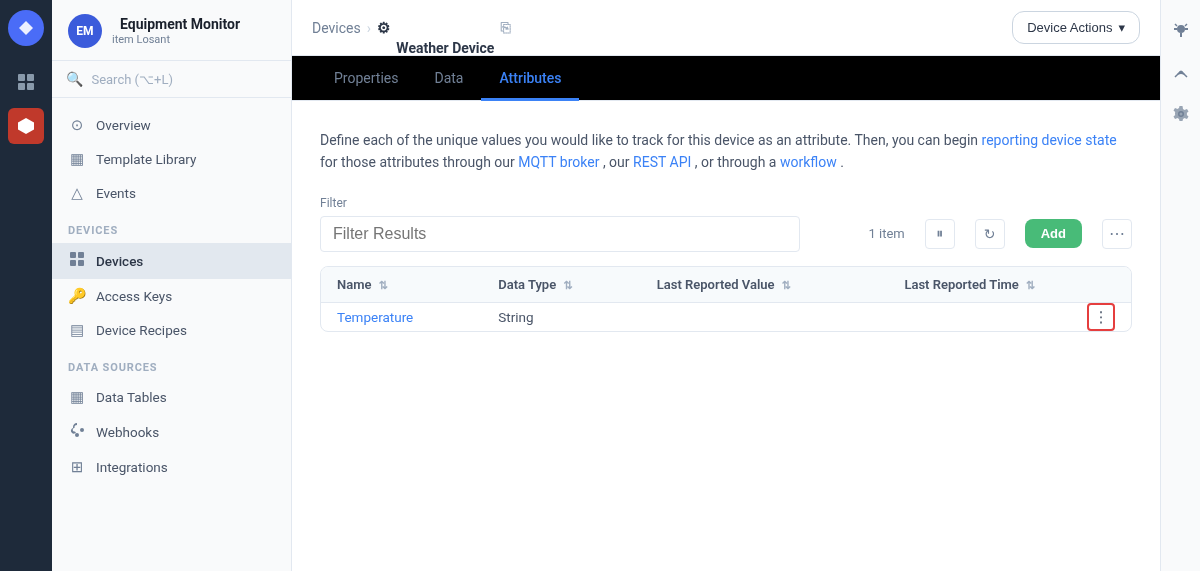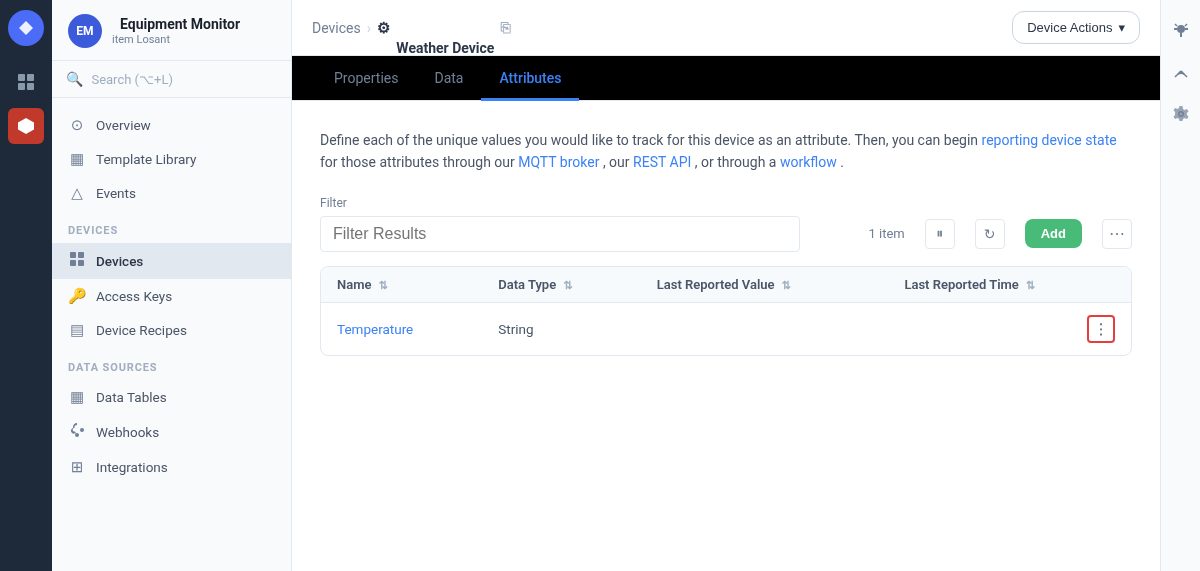--- a/index.html
+++ b/index.html
@@ -293,21 +293,21 @@
     }
     th {
       padding: 10px 16px;
       text-align: left;
       font-size: 13px;
       font-weight: 600;
       color: #4a5568;
     }
     th .sort-icon { color: #a0aec0; font-size: 11px; margin-left: 4px; }
     td {
-      padding: 12px 16px;
+      padding: 0 16px;
       font-size: 13.5px;
       border-bottom: 1px solid #f0f4f8;
       color: #4a5568;
     }
     tbody tr:last-child td { border-bottom: none; }
     .td-name { color: #3b82f6; cursor: pointer; }
     .row-action-btn {
       width: 28px; height: 28px;
       border: 2px solid #e53e3e;
       border-radius: 4px;

